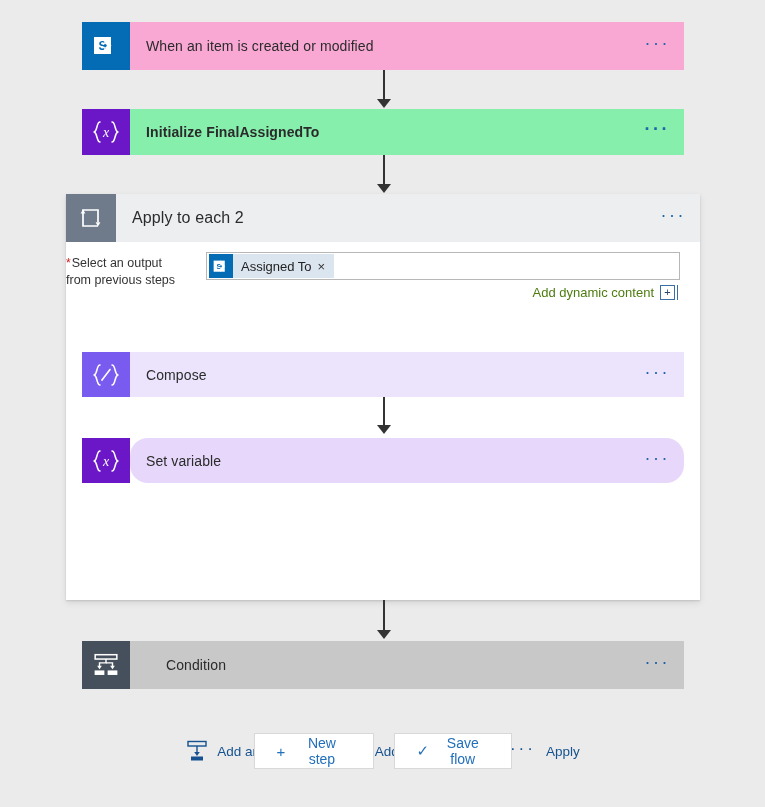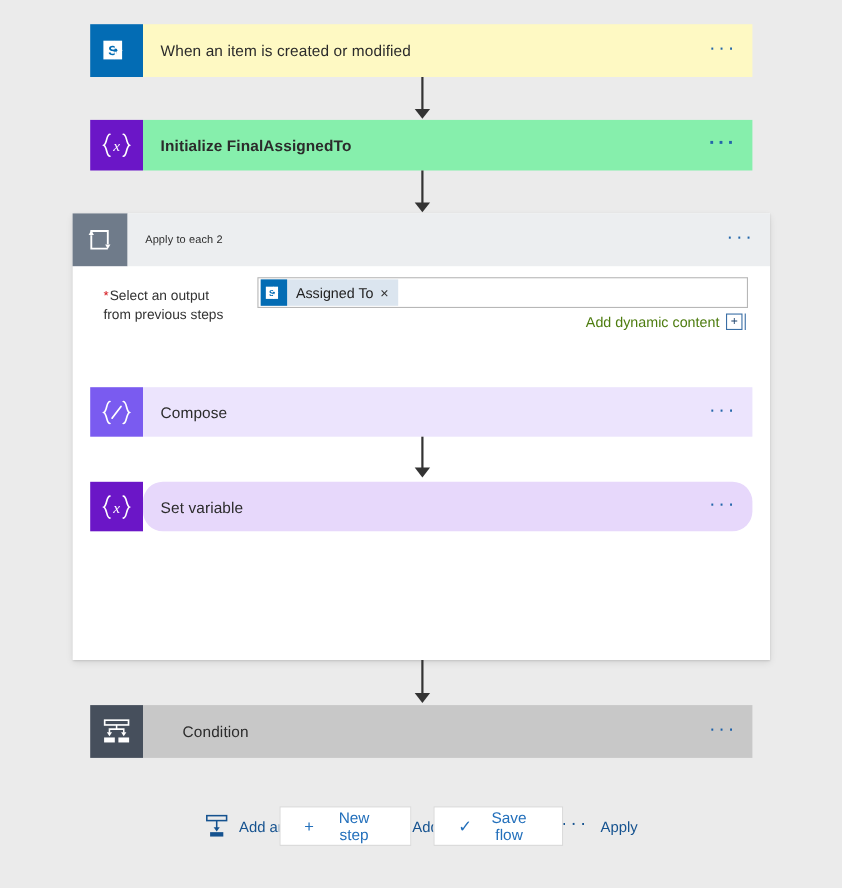--- a/index.html
+++ b/index.html
@@ -62,21 +62,21 @@
   }
   .ellipsis.dark {
     color: #1a5fa8;
   }
 
   
   #trigger-card {
     left: 82px; top: 22px; width: 602px; height: 48px;
   }
   #trigger-card .card-icon { background: #036cb4; }
-  #trigger-card .card-body { background: #fef9c3; }
+  #trigger-card .card-body { background: #f9a8d4; }
 
   
   #init-var-card {
     left: 82px; top: 109px; width: 602px; height: 46px;
   }
   #init-var-card .card-icon { background: #6b16c7; }
   #init-var-card .card-body { background: #86efac; font-weight: bold; }
 
   
   #scope-container {
@@ -85,29 +85,29 @@
     background: #ffffff;
     box-shadow: 0 0.6px 1.8px rgba(0,0,0,0.13), 0 3px 7px rgba(0,0,0,0.09);
   }
   #scope-header {
     position: absolute;
     left: 0; top: 0; width: 634px; height: 48px;
     display: flex; align-items: stretch;
   }
   #scope-header .card-icon { background: #6f7b8a; width: 50px; flex: 0 0 50px; }
   #scope-header .card-body { background: #eceef0; }
-  #scope-header .card-title { font-size: 10px; }
+  #scope-header .card-title { font-size: 16px; }
 
   
   .param-row {
     position: absolute;
     left: 0; top: 52px; width: 634px;
     display: flex;
-    align-items: center;
-    padding: 6px 20px 0 28px;
+    align-items: flex-start;
+    padding: 6px 20px 0 0;
     box-sizing: border-box;
   }
   .param-label {
     width: 140px;
     flex: 0 0 140px;
     font-size: 12.5px;
     color: #333;
     line-height: 17px;
     padding-top: 3px;
     position: relative;

